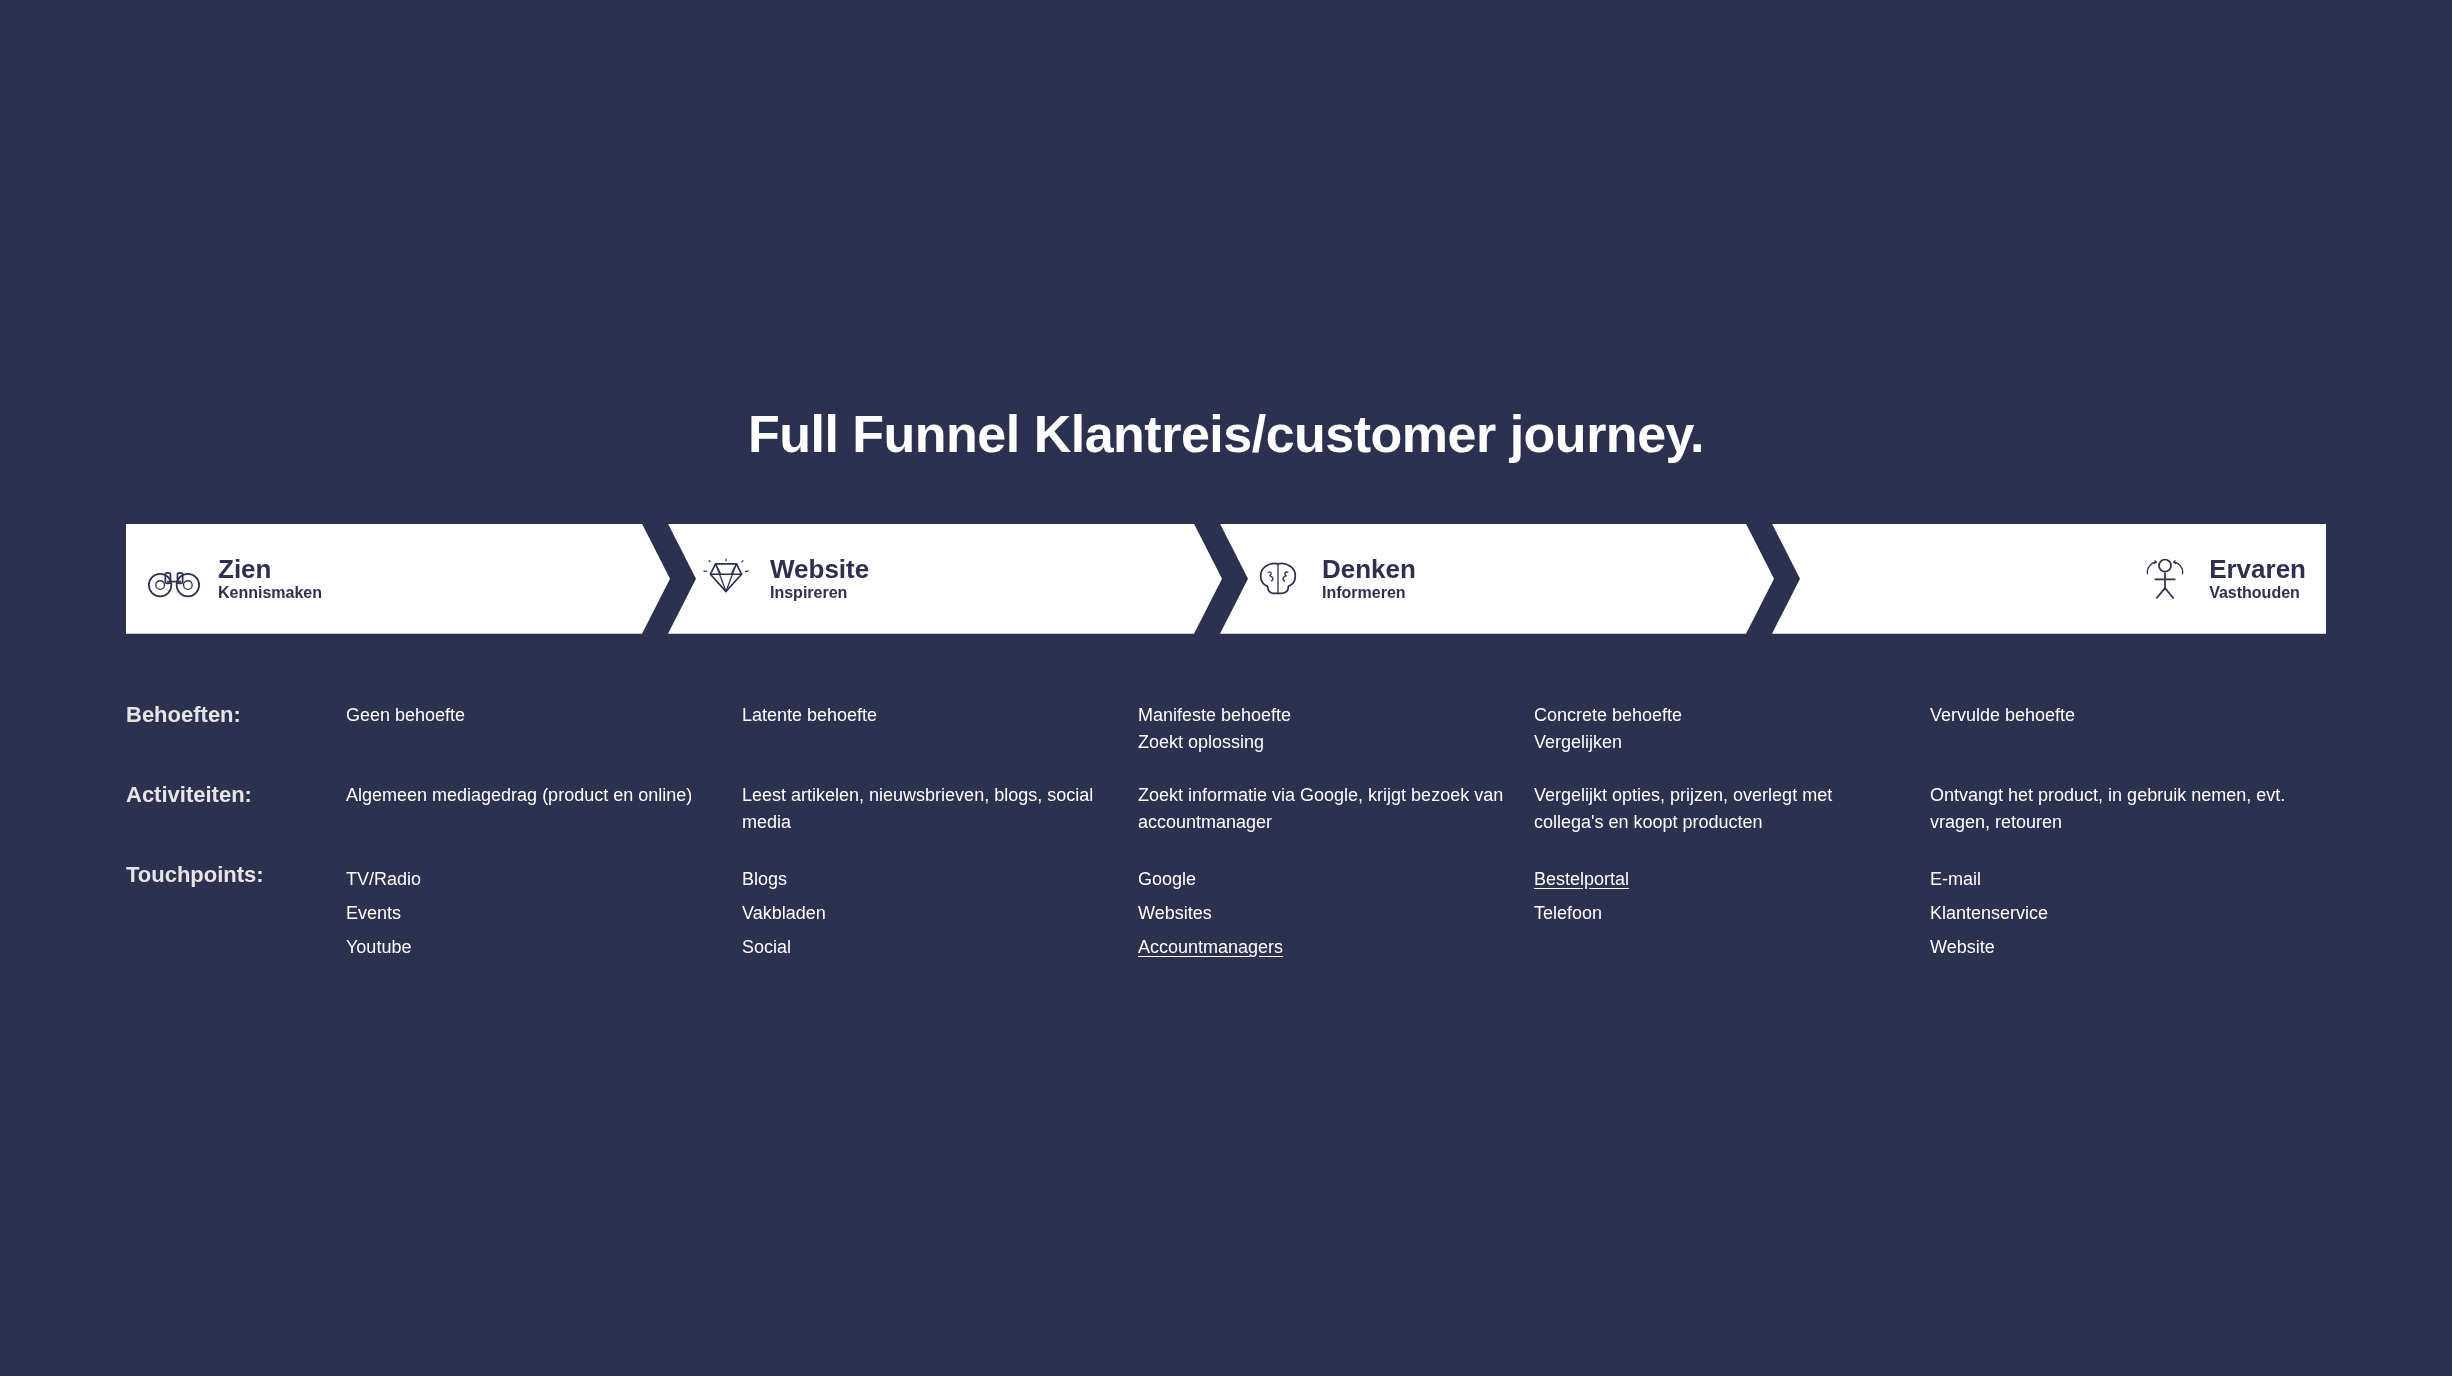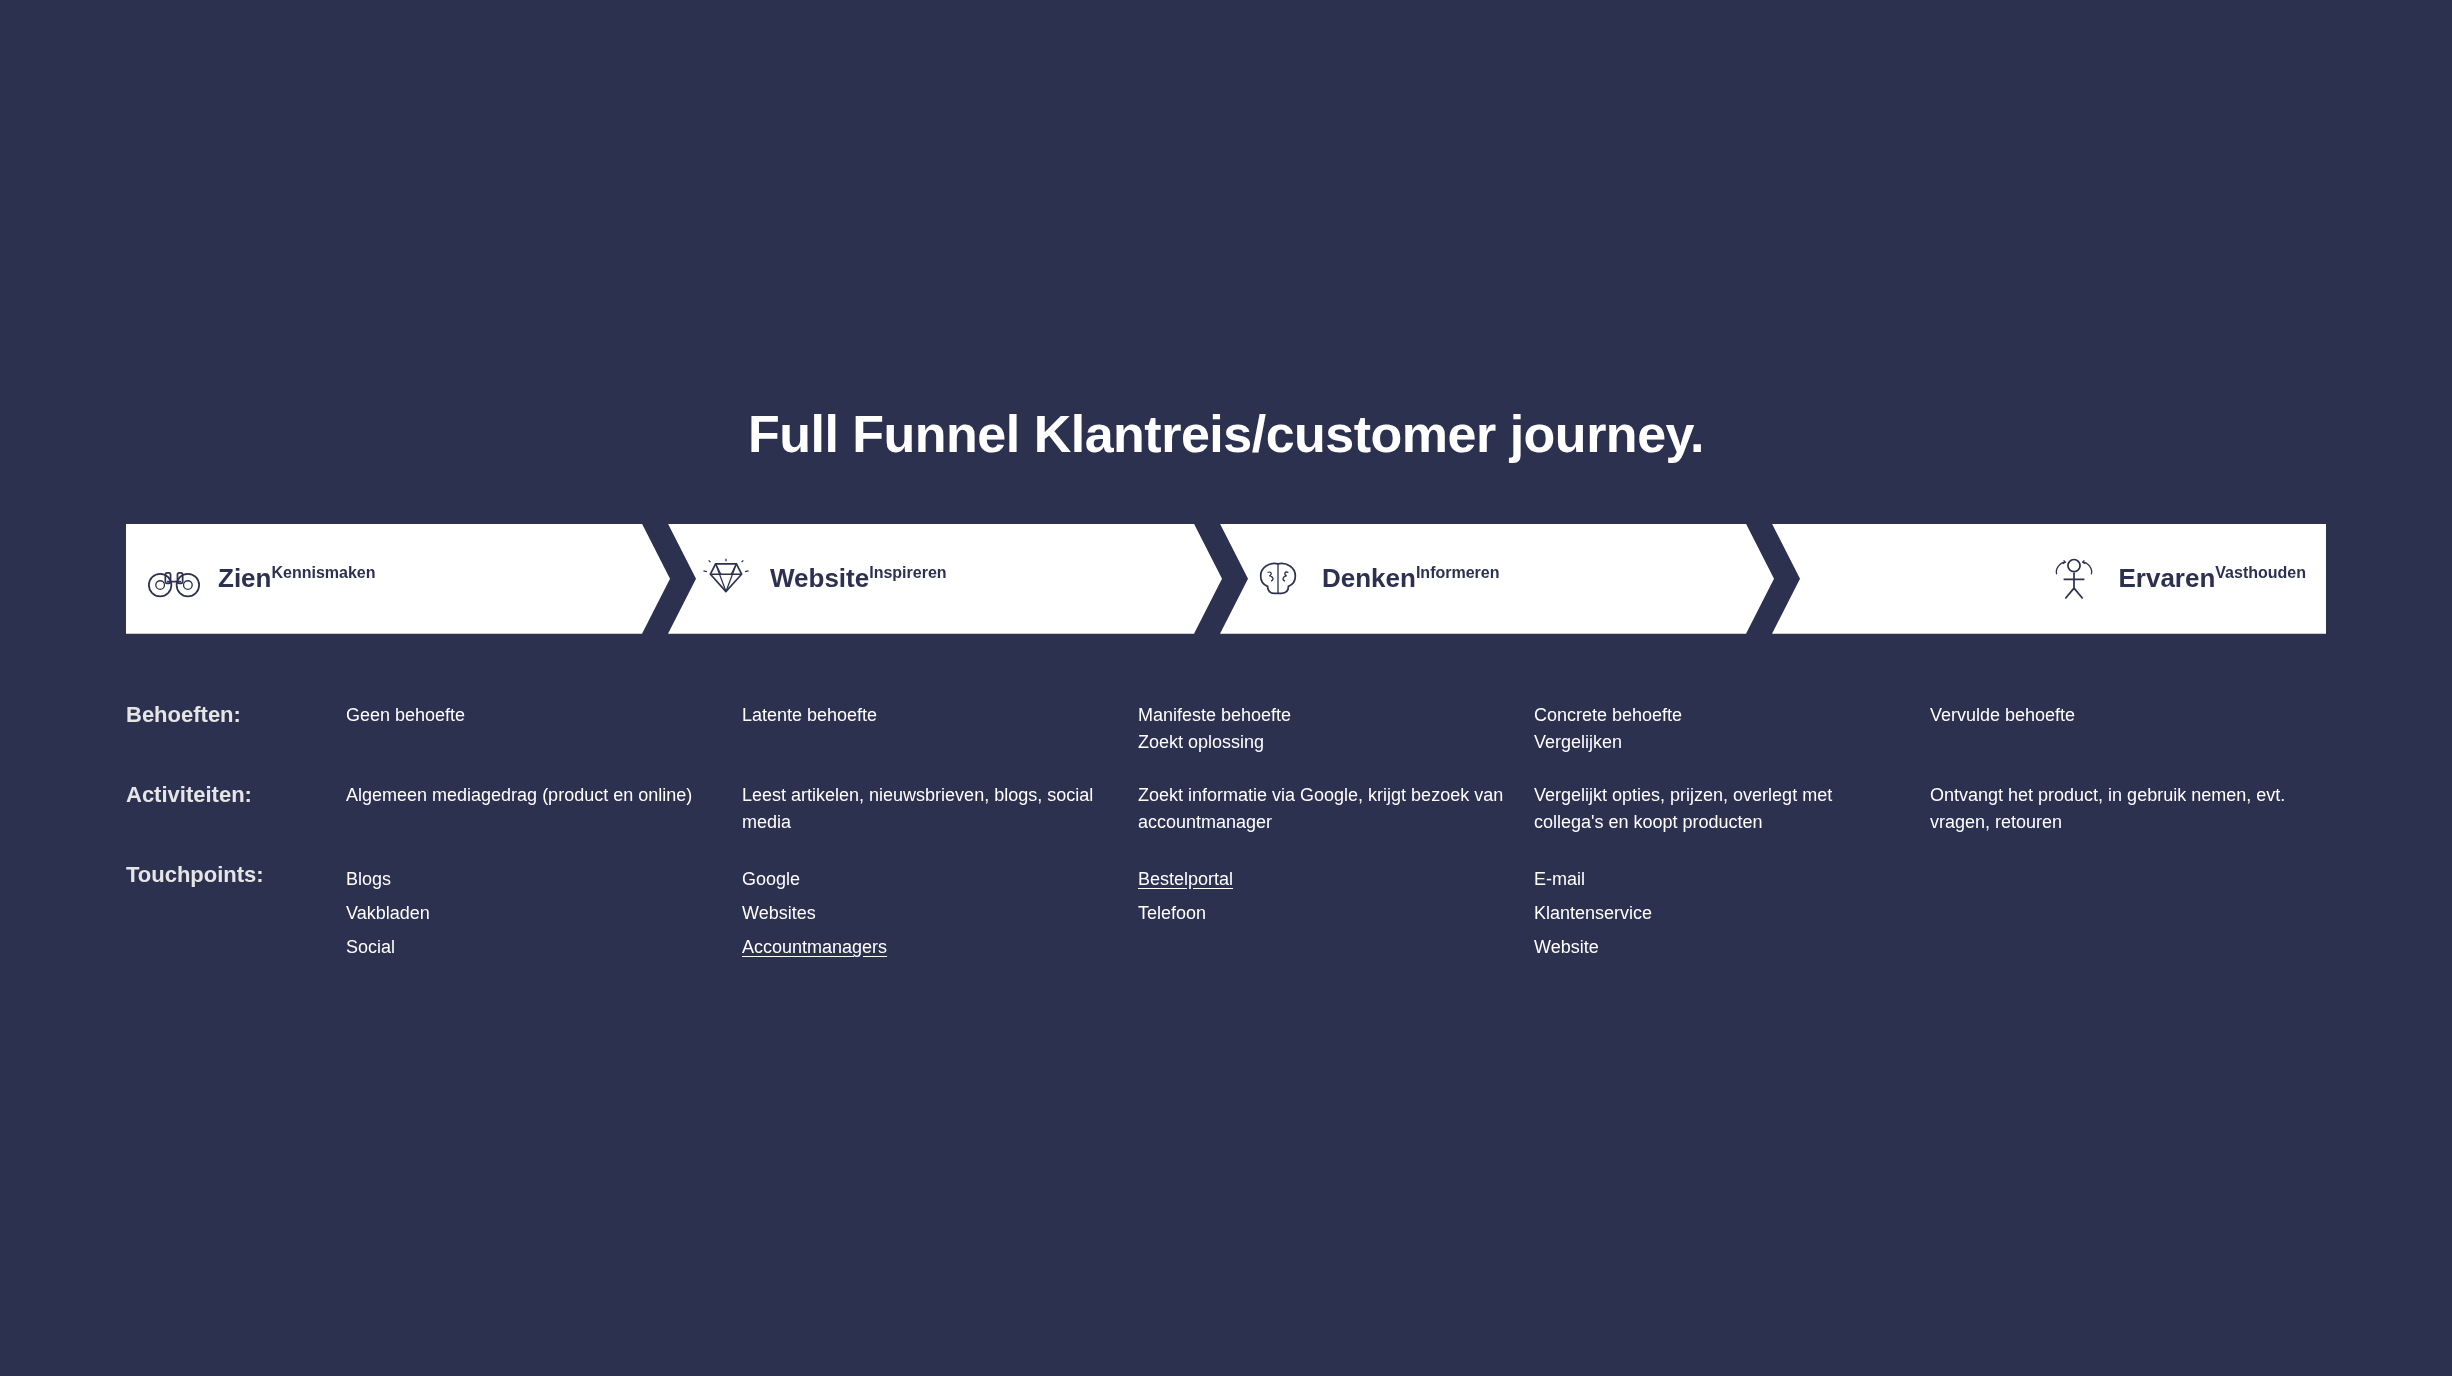--- a/index.html
+++ b/index.html
@@ -75,20 +75,21 @@
     .step-icon svg {
       width: 52px;
       height: 52px;
       stroke: #2d3150;
       fill: none;
       stroke-width: 1.8;
     }
 
     .step-text {
       display: flex;
+      flex-direction: column;
     }
 
     .step-title {
       font-size: 26px;
       font-weight: 800;
       color: #2d3150;
       line-height: 1.1;
     }
 
     .step-subtitle {
@@ -265,20 +266,27 @@
     </div>
     <div class="content-cell">
       <span>Vergelijkt opties, prijzen, overlegt met collega's en koopt producten</span>
     </div>
     <div class="content-cell">
       <span>Ontvangt het product, in gebruik nemen, evt. vragen, retouren</span>
     </div>
 
     <div class="section-label">Touchpoints:</div>
 
+    <div class="content-cell">
+      <ul class="touchpoint-list">
+        <li>TV/Radio</li>
+        <li>Events</li>
+        <li>Youtube</li>
+      </ul>
+    </div>
 
     <div class="content-cell">
       <ul class="touchpoint-list">
         <li>Blogs</li>
         <li>Vakbladen</li>
         <li>Social</li>
       </ul>
     </div>
 
     <div class="content-cell">

